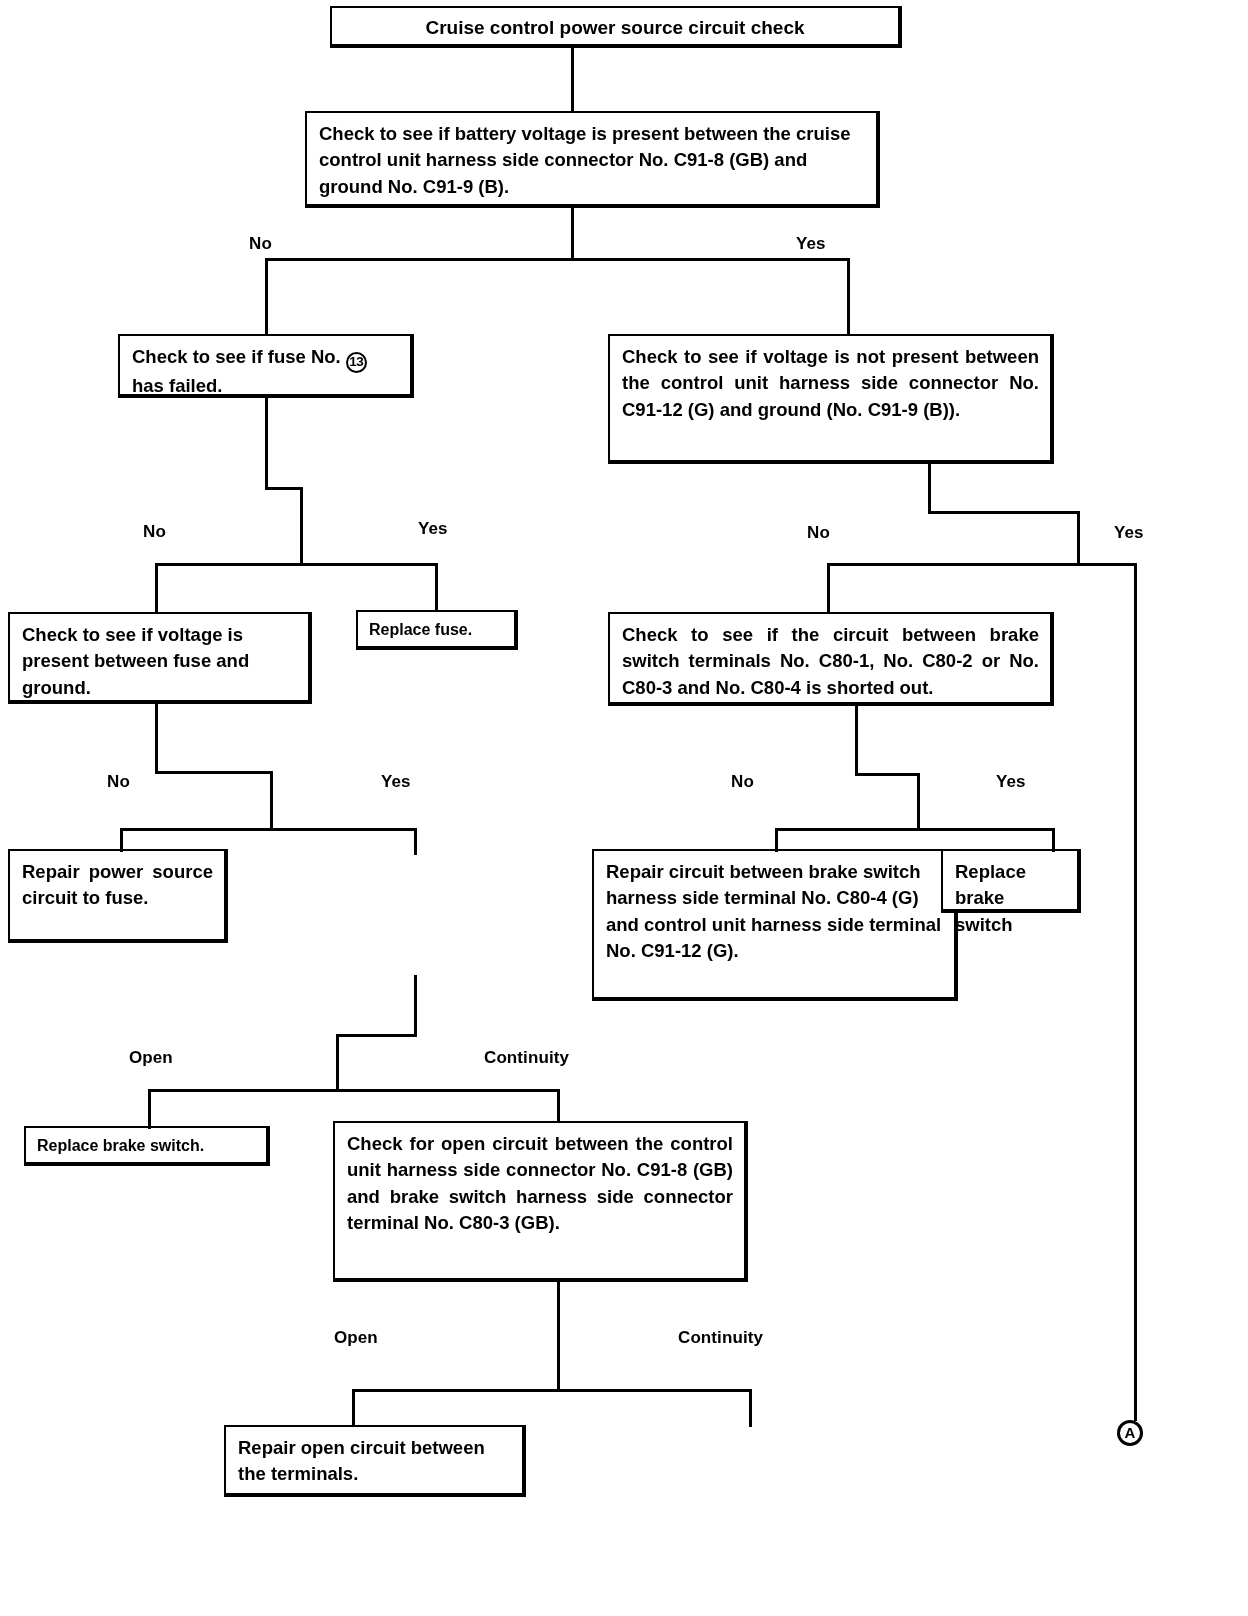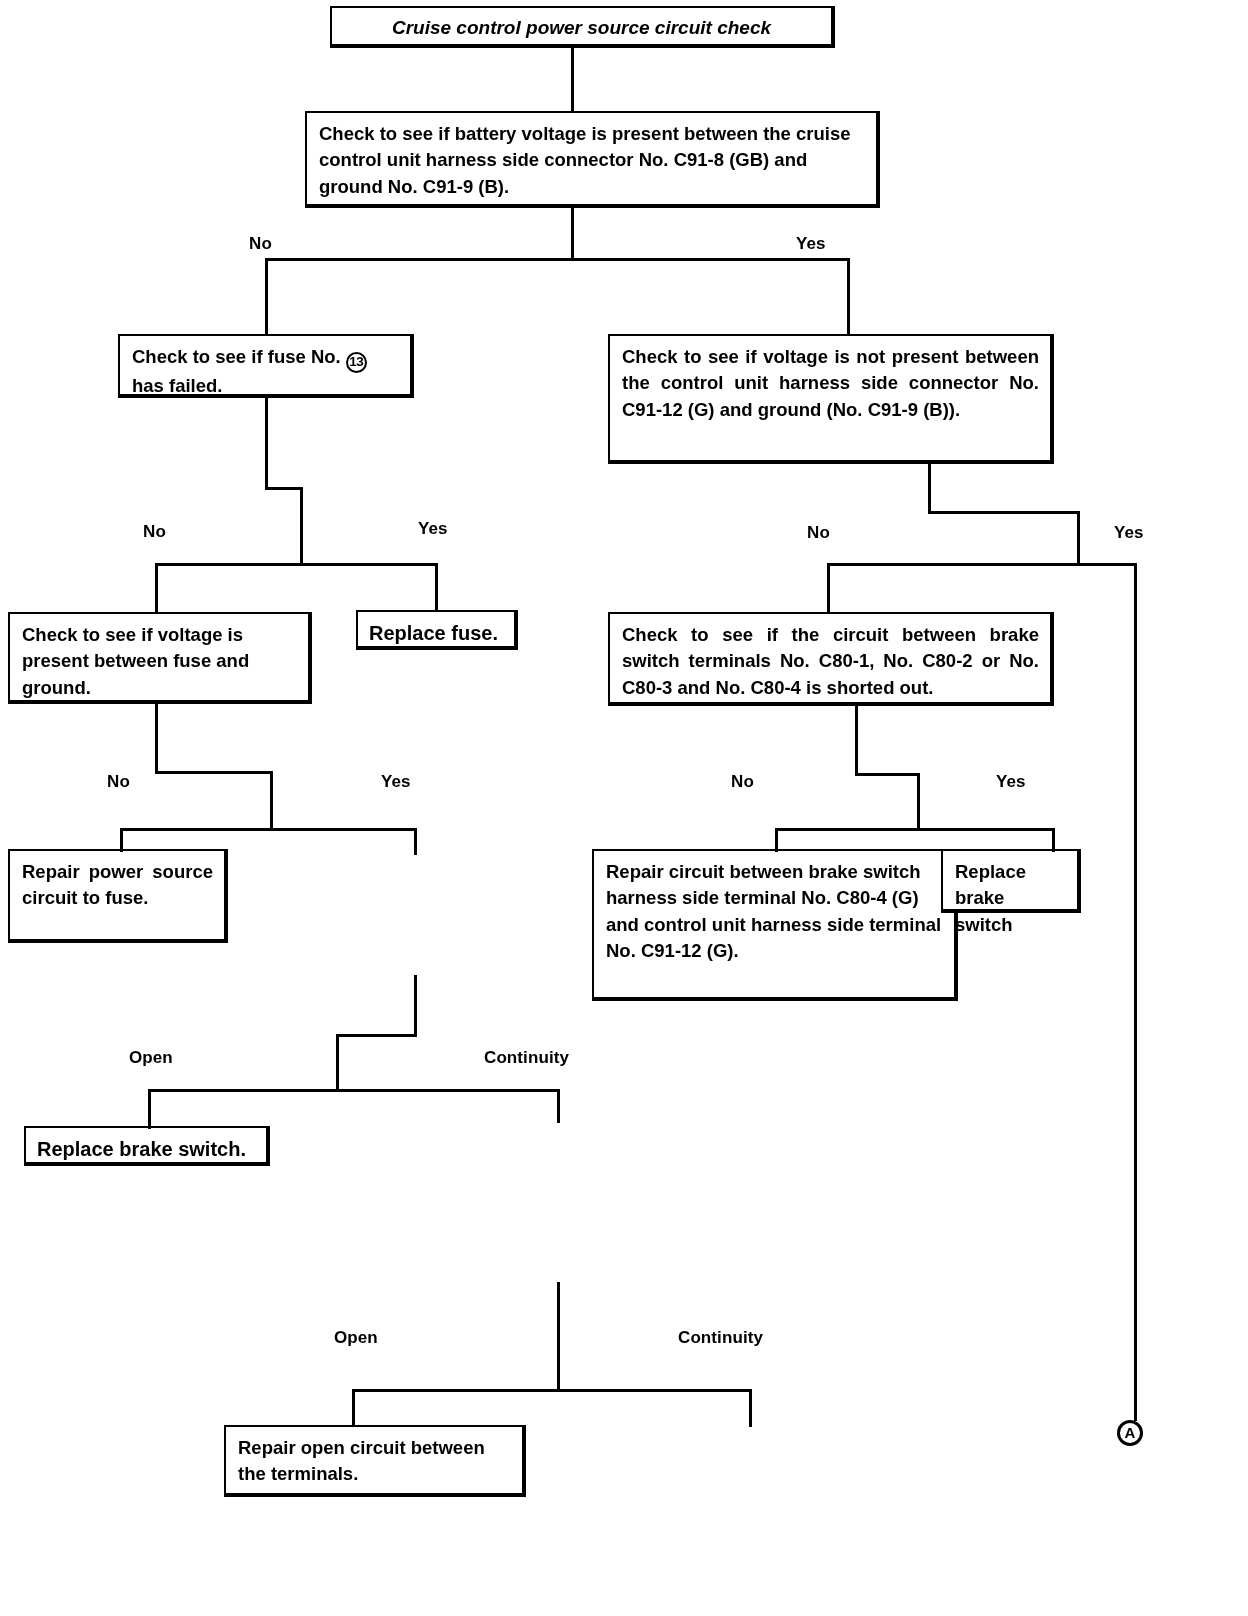--- a/index.html
+++ b/index.html
@@ -35,21 +35,21 @@
     font-size: 19px;
     text-align: center;
     padding: 7px 10px 8px 10px;
   }
   .n-body {
     font-size: 18.5px;
     padding: 8px 11px 8px 12px;
   }
   .n-body.just .txt { text-align: justify; }
   .n-small {
-    font-size: 20px;
+    font-size: 16px;
     padding: 7px 11px;
   }
   .branch-label {
     position: absolute;
     font-size: 17px;
     font-weight: bold;
     letter-spacing: 0.1px;
     white-space: nowrap;
   }
   .ln {
@@ -84,21 +84,21 @@
     font-weight: bold;
     vertical-align: -3px;
     letter-spacing: -0.5px;
   }
 </style>
 </head>
 <body>
 
 <div id="page">
 
-  <div class="node n-title" style="left:330px; top:6px; width:505px; height:42px;font-style:italic;">
+  <div class="node n-title" style="left:330px; top:6px; width:572px; height:42px;">
     <span class="txt">Cruise control power source circuit check</span>
   </div>
 
   <div class="node n-body" style="left:305px; top:111px; width:575px; height:97px;">
     <span class="txt">Check to see if battery voltage is present between the cruise control unit harness side connector No. C91-8 (GB) and ground No. C91-9 (B).</span>
   </div>
 
   <div class="node n-body" style="left:118px; top:334px; width:296px; height:64px;">
     <span class="txt"><span>Check to see if fuse No. </span><span class="circnum">13</span><span>
 has failed.</span></span>
@@ -130,20 +130,23 @@
   </div>
 
   <div class="node n-body" style="left:941px; top:849px; width:140px; height:64px;">
     <span class="txt">Replace brake switch</span>
   </div>
 
   <div class="node n-small" style="left:24px; top:1126px; width:246px; height:40px;">
     <span class="txt">Replace brake switch.</span>
   </div>
 
+  <div class="node n-body just" style="left:333px; top:1121px; width:415px; height:161px;">
+    <span class="txt">Check for open circuit between the control unit harness side connector No. C91-8 (GB) and brake switch harness side connector terminal No. C80-3 (GB).</span>
+  </div>
 
   <div class="node n-body" style="left:224px; top:1425px; width:302px; height:72px;">
     <span class="txt">Repair open circuit between the terminals.</span>
   </div>
 
 
   <div class="term-a" style="left:1117px; top:1420px;">
     <span>A</span>
   </div>
 

